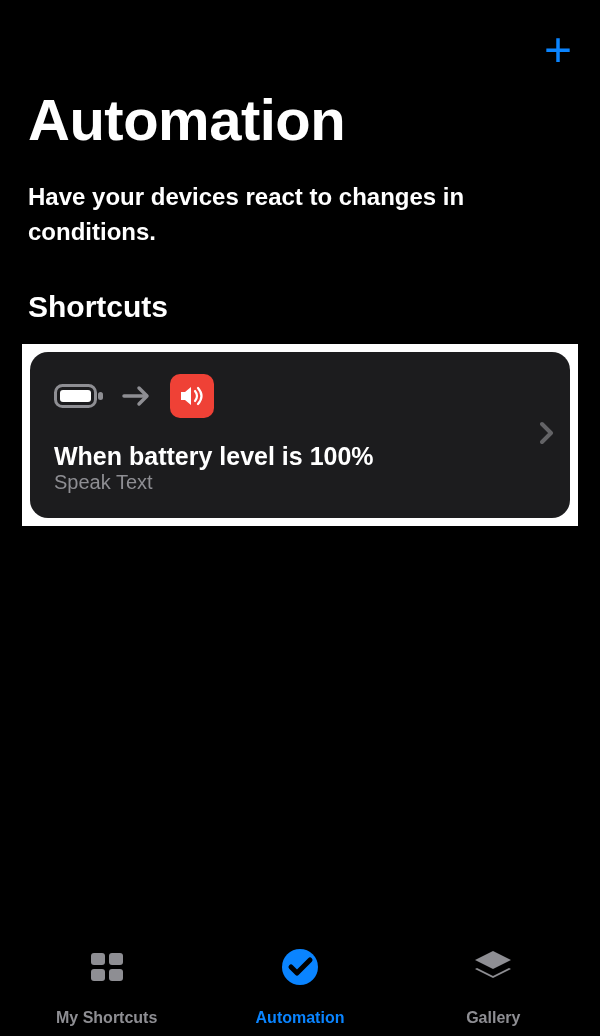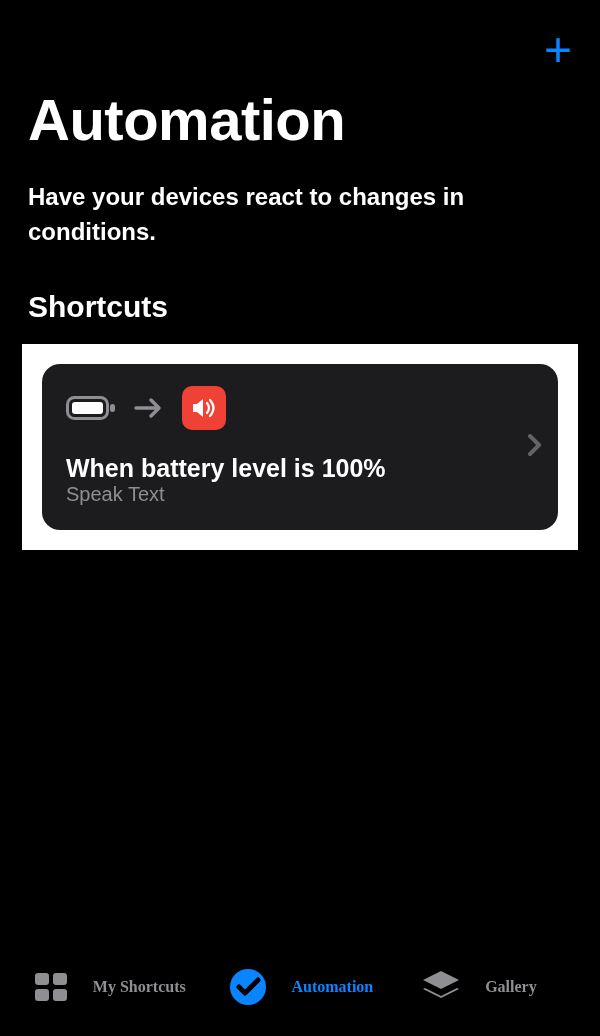--- a/index.html
+++ b/index.html
@@ -44,21 +44,21 @@
       line-height: 1.45;
       margin-top: 27px;
     }
     .section-title {
       font-size: 30px;
       font-weight: 800;
       margin-top: 40px;
     }
     .highlight-wrap {
       margin: 20px 22px 0 22px;
-      padding: 20px;
+      padding: 8px;
       background: #fff;
     }
     .automation-card {
       background: #1c1c1e;
       border-radius: 18px;
       padding: 22px 22px 24px 24px;
       position: relative;
       cursor: pointer;
     }
     .icon-row {
@@ -106,26 +106,25 @@
       left: 0;
       right: 0;
       height: 100px;
       display: flex;
       justify-content: space-around;
       align-items: center;
       padding: 8px 10px 6px 10px;
     }
     .tab {
       display: flex;
-      flex-direction: row;
+      flex-direction: column;
       align-items: center;
       gap: 22px;
       cursor: pointer;
       min-width: 150px;
-      font-family: Liberation Serif, serif;
     }
     .tab-label {
       font-size: 16px;
       font-weight: 600;
       color: #8e8e93;
     }
     .tab.active .tab-label {
       color: #0a84ff;
     }
     .tab-icon {

